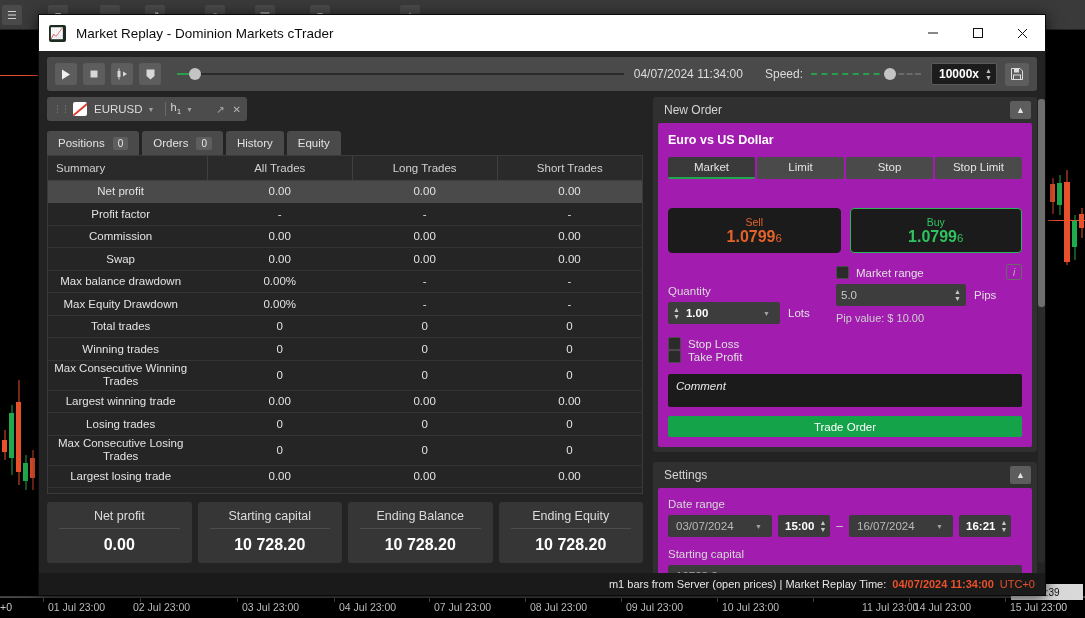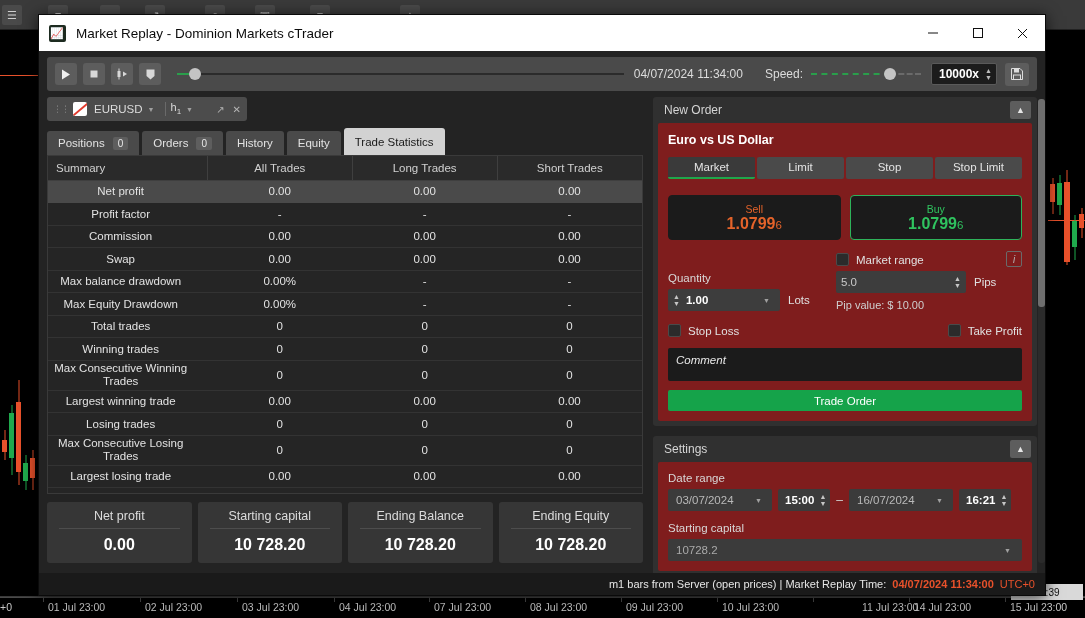--- a/index.html
+++ b/index.html
@@ -190,32 +190,32 @@
               position:relative; }
   .panel { background:#303030; border-radius:3px; }
   .panel-head {
     height:26px; display:flex; align-items:center; padding:0 6px 0 11px;
     color:#d5d5d5; font-size:12px; justify-content:space-between;
   }
   .collapse-btn {
     width:21px; height:18px; background:#5d5d5d; border-radius:2px;
     display:flex; align-items:center; justify-content:center; color:#e6e6e6; font-size:9px;
   }
-  .panel-body { background:#7f1d1d; margin:0 5px 5px 5px; border-radius:2px; padding:10px; }
+  .panel-body { background:#a21caf; margin:0 5px 5px 5px; border-radius:2px; padding:10px; }
   .pair-name { color:#fff; font-size:12.5px; font-weight:bold; margin-bottom:10px; }
 
   .ordtabs { display:flex; gap:2px; }
   .ordtab {
     flex:1; height:22px; background:#4a4a4a; color:#e4e4e4; font-size:11.5px;
     display:flex; align-items:center; justify-content:center; border-radius:2px;
     border-bottom:2px solid transparent;
   }
   .ordtab.active { background:#3a3a3a; border-bottom:2px solid #1fa64b; }
 
-  .prices { display:flex; gap:9px; margin-top:16px; }
+  .prices { display:flex; gap:9px; margin-top:29px; }
   .pbox {
     flex:1; height:45px; background:#1b1b1b; border-radius:4px;
     display:flex; flex-direction:column; align-items:center; justify-content:center;
     border:1px solid #1b1b1b;
   }
   .pbox.buy { border:1px solid #2eb35b; }
   .plab { font-size:10.5px; margin-bottom:1px; }
   .pval { font-size:16px; font-weight:bold; line-height:1; }
   .pval .small { font-size:11.5px; font-weight:normal; }
   .sell .plab, .sell .pval { color:#e4632a; }
@@ -239,21 +239,21 @@
   }
   .chkrow { display:flex; align-items:center; }
   .chklab { color:#e0e0e0; font-size:11.5px; }
   .infobtn {
     position:absolute; right:0; top:-2px; width:16px; height:16px; border:1px solid #6a6a6a;
     border-radius:2px; color:#b6b6b6; font-size:10px; font-style:italic;
     display:flex; align-items:center; justify-content:center;
   }
   .mrbox { width:130px; justify-content:space-between; background:#3d3d3d; color:#c9c9c9; font-weight:normal; }
   .pipval { color:#cfcfcf; font-size:11px; margin-top:6px; }
-  .slrow { display:flex; justify-content:space-between; margin-top:13px; }
+  .slrow { display:flex; justify-content:flex-end; margin-top:13px;flex-direction:column; }
 
   .comment {
     margin-top:11px; height:33px; background:#1b1b1b; border-radius:2px;
     color:#e8e8e8; font-size:11.5px; font-style:italic; padding:6px 8px;
   }
   .placebtn {
     margin-top:9px; height:21px; background:#15a34a; border-radius:2px; color:#fff;
     font-size:11.5px; display:flex; align-items:center; justify-content:center;
   }
 
@@ -367,21 +367,21 @@
     <div class="axis-tick" style="left:237px;"></div>
     <div class="axis-tick" style="left:334px;"></div>
     <div class="axis-tick" style="left:429px;"></div>
     <div class="axis-tick" style="left:525px;"></div>
     <div class="axis-tick" style="left:621px;"></div>
     <div class="axis-tick" style="left:717px;"></div>
     <div class="axis-tick" style="left:813px;"></div>
     <div class="axis-tick" style="left:909px;"></div>
     <div class="axis-tick" style="left:1005px;"></div>
     <span class="axis-lbl" style="left:48px;">01 Jul 23:00</span>
-    <span class="axis-lbl" style="left:145px;">02 Jul 23:00</span>
+    <span class="axis-lbl" style="left:133px;">02 Jul 23:00</span>
     <span class="axis-lbl" style="left:242px;">03 Jul 23:00</span>
     <span class="axis-lbl" style="left:339px;">04 Jul 23:00</span>
     <span class="axis-lbl" style="left:434px;">07 Jul 23:00</span>
     <span class="axis-lbl" style="left:530px;">08 Jul 23:00</span>
     <span class="axis-lbl" style="left:626px;">09 Jul 23:00</span>
     <span class="axis-lbl" style="left:722px;">10 Jul 23:00</span>
     <span class="axis-lbl" style="left:862px;">11 Jul 23:00</span>
     <span class="axis-lbl" style="left:914px;">14 Jul 23:00</span>
     <span class="axis-lbl" style="left:1010px;">15 Jul 23:00</span>
   </div>
@@ -487,23 +487,20 @@
             </div>
             <div class="tab">
               <span>Orders</span>
               <span class="badge">0</span>
             </div>
             <div class="tab">
               <span>History</span>
             </div>
             <div class="tab">
               <span>Equity</span>
-            </div>
-            <div class="tab active">
-              <span>Trade Statistics</span>
             </div>
           </div>
 
           <div class="table-box">
             <table>
               <thead>
                 <tr>
                   <th class="c0">Summary</th>
                   <th class="cn">All Trades</th>
                   <th class="cn">Long Trades</th>

